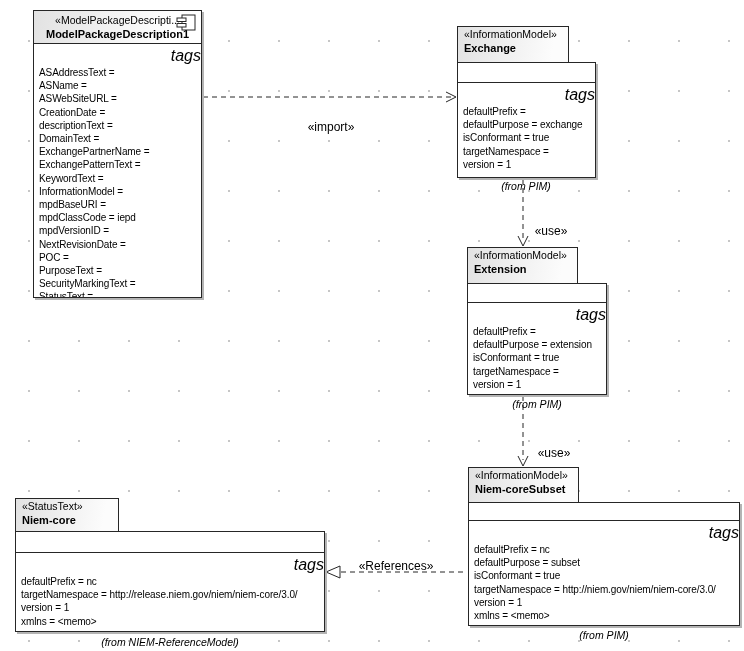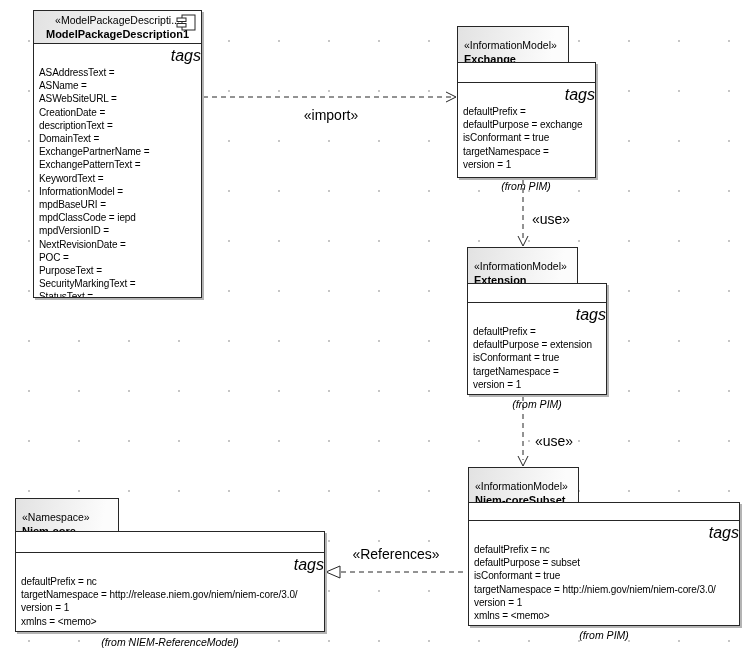--- a/index.html
+++ b/index.html
@@ -17,26 +17,26 @@
     text-align:center; padding:3px 2px 2px 2px;
   }
   .stereo { font-size:10.5px; line-height:13px; white-space:nowrap; }
   .ename  { font-size:11px; font-weight:bold; line-height:14px; white-space:nowrap; }
   .tags-title { font-size:16px; font-style:italic; text-align:right; padding:3px 0 1px 0; }
   .tag-line { font-size:10px; line-height:13.2px; padding-left:5px; white-space:nowrap; letter-spacing:-0.1px; }
   .pkg-tab {
     position:absolute; box-sizing:border-box;
     border:1px solid #262626; border-bottom:none;
     background:linear-gradient(100deg,#e2e2e2,#fcfcfc 85%);
-    padding:12px 2px 0 6px;
+    padding:1px 2px 0 6px;
   }
   .pkg-body { position:absolute; box-sizing:border-box; border:1px solid #262626; background:#fff; box-shadow:2px 2px 0 #b4b4b4; }
   .pkg-empty { border-bottom:1px solid #262626; }
   .from-note { position:absolute; font-size:10.5px; font-style:italic; transform:translateX(-50%); white-space:nowrap; }
-  .conn-label { position:absolute; font-size:14px; transform:translateX(-50%); white-space:nowrap; }
+  .conn-label { position:absolute; font-size:12px; transform:translateX(-50%); white-space:nowrap;margin-top:13px; }
   .overlay { position:absolute; left:0; top:0; pointer-events:none; }
   .comp-icon { position:absolute; right:4px; top:3px; }
 </style>
 </head>
 <body>
 
 <div class="canvas">
 
   <svg class="overlay" width="744" height="651">
     <g>
@@ -145,21 +145,21 @@
           <div class="tag-line">targetNamespace = http://niem.gov/niem/niem-core/3.0/</div>
           <div class="tag-line">version = 1</div>
           <div class="tag-line">xmlns = &lt;memo&gt;</div>
         </div>
     </div>
   </div>
   <div class="from-note" style="left:604px; top:629px;">(from PIM)</div>
 
   <div>
     <div class="pkg-tab" style="left:15px; top:498px; width:104px; height:33px;">
-      <div class="stereo">«Namespace»</div>
+      <div class="stereo">«StatusText»</div>
       <div class="ename">Niem-core</div>
     </div>
     <div class="pkg-body" style="left:15px; top:531px; width:310px; height:101px;">
       <div class="pkg-empty" style="height:20px;"></div>
       <div class="tags-title">tags</div>
       <div>
           <div class="tag-line">defaultPrefix = nc</div>
           <div class="tag-line">targetNamespace = http://release.niem.gov/niem/niem-core/3.0/</div>
           <div class="tag-line">version = 1</div>
           <div class="tag-line">xmlns = &lt;memo&gt;</div>

